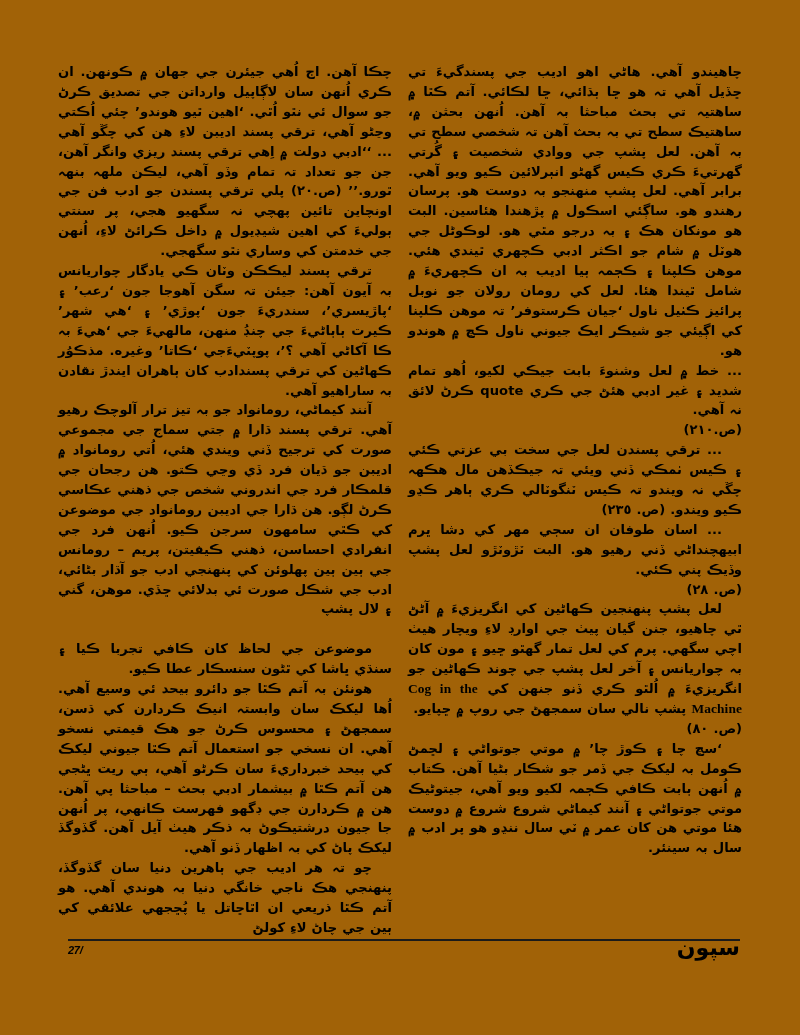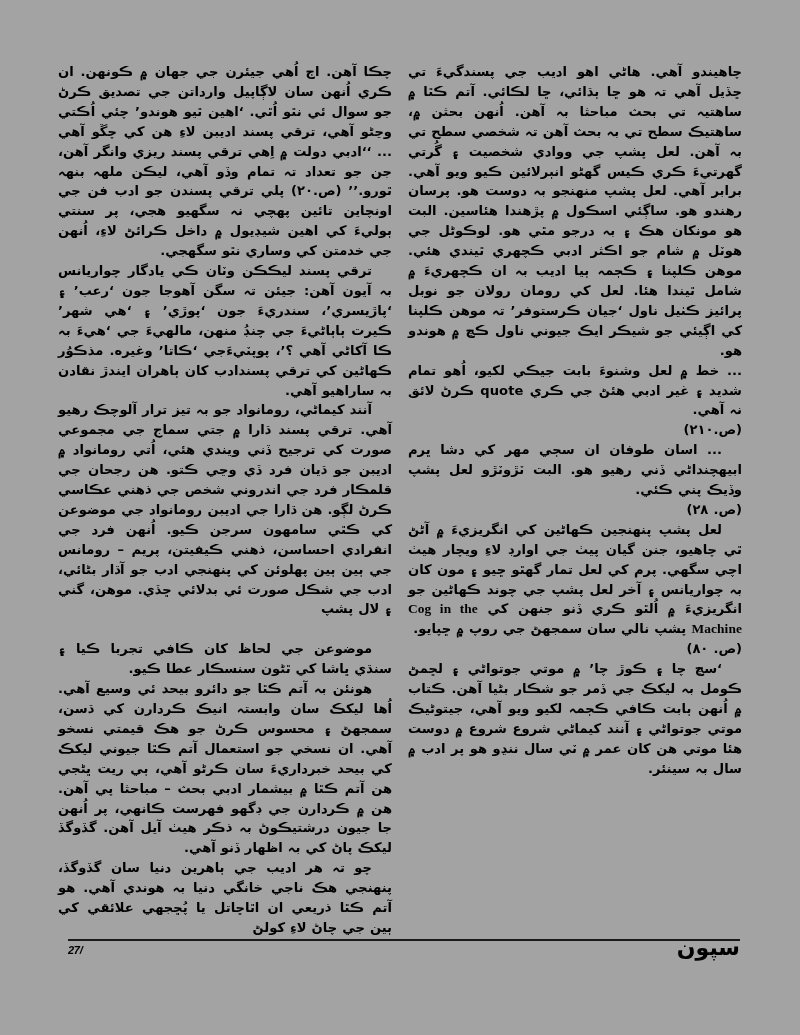--- a/index.html
+++ b/index.html
@@ -13,21 +13,21 @@
     height: 1035px;
     position: relative;
     overflow: hidden;
     font-family: "DejaVu Sans", "Liberation Sans", sans-serif;
     color: #000000;
   }
 
   .page {
     position: absolute;
     inset: 0;
-    background: #a3a3a3;
+    background: #a16207;
   }
 
   
   .columns {
     position: absolute;
     top: 62px;
     left: 58px;
     right: 58px;
     height: 860px;
     display: flex;
@@ -130,20 +130,21 @@
       <div class="spacer"></div>
       <p class="para indent right-last">موضوعن جي لحاظ کان ڪافي تجربا ڪيا ۽ سنڌي ڀاشا کي ٿڻون سنسڪار عطا ڪيو.</p>
       <p class="para indent">هونئن بہ آتم ڪٿا جو دائرو بيحد ئي وسيع آهي. اُها ليکڪ سان وابستہ انيڪ ڪردارن کي ڌسن، سمجهڻ ۽ محسوس ڪرڻ جو هڪ قيمتي نسخو آهي. ان نسخي جو استعمال آتم ڪٿا جيوني ليکڪ کي بيحد خبرداريءَ سان ڪرڻو آهي، ٻي ريت ڀڻجي هن آتم ڪٿا ۾ بيشمار ادبي بحث – مباحثا پي آهن. هن ۾ ڪردارن جي ڊگهو فهرست ڪانهي، پر اُنهن جا جيون درشتيڪوڻ بہ ذڪر هيٺ آيل آهن. گڏوگڏ ليکڪ پاڻ کي بہ اظهار ڏنو آهي.</p>
       <p class="para indent">چو تہ هر اديب جي ٻاهرين دنيا سان گڏوگڏ، پنهنجي هڪ ناجي خانگي دنيا بہ هوندي آهي. هو آتم ڪٿا ذريعي ان اٿاڇاتل يا پُڇجهي علائقي کي ٻين جي چاڻ لاءِ کولڻ</p>
     </div>
 
     <div class="column">
       <p class="para">چاهيندو آهي. هاڻي اهو اديب جي پسندگيءَ تي ڇڏيل آهي تہ هو ڇا ٻڌائي، ڇا لڪائي. آتم ڪٿا ۾ ساهتيہ تي بحث مباحثا بہ آهن. اُنهن بحثن ۾، ساهتيڪ سطح تي بہ بحث آهن تہ شخصي سطح تي بہ آهن. لعل پشپ جي ووادي شخصيت ۽ گُرتي گهرتيءَ ڪري ڪيس گهٹو انٻرلائين ڪيو ويو آهي. برابر آهي. لعل پشپ منهنجو بہ دوست هو. پرسان رهندو هو. ساڳئي اسڪول ۾ پڙهندا هئاسين. البت هو مونکان هڪ ۽ بہ درجو مٿي هو. لوڪوڻل جي هوٽل ۾ شام جو اڪثر ادبي ڪچهري ٿيندي هئي. موهن ڪلپنا ۽ ڪڄمہ ٻيا اديب بہ ان ڪچهريءَ ۾ شامل ٿيندا هئا. لعل کي رومان رولان جو نوبل پرائيز ڪٺيل ناول ‘جيان ڪرستوفر’ تہ موهن ڪلپنا کي اڳيئي جو شيڪر ايڪ جيوني ناول ڪڇ ۾ هوندو هو.</p>
       <p class="para"><span>... خط ۾ لعل وشنوءَ بابت جيڪي لکيو، اُهو تمام شديد ۽ غير ادبي هئڻ جي ڪري quote ڪرڻ لائق نہ آهي.</span></p>
       <p class="para pageref">(ص.٢١٠)</p>
+      <p class="para indent">... ترقي پسندن لعل جي سخت بي عزتي ڪئي ۽ ڪيس ٺمڪي ڏني ويئي تہ جيڪڏهن مال هڪهہ چڱي نہ ويندو تہ ڪيس ٽنگوٽالي ڪري ٻاهر ڪڍو ڪيو ويندو. (ص. ٢٣٥)</p>
       <p class="para indent">... اسان طوفان ان سڄي مهر کي دشا ڀرم ابيهچنداڻي ڏني رهيو هو. البت ٽڙوٽڙو لعل پشپ وڏيڪ پني ڪئي.</p>
       <p class="para pageref">(ص. ٢٨)</p>
       <p class="para indent"><span>لعل پشپ پنهنجين ڪهاڻين کي انگريزيءَ ۾ آڻڻ ٿي چاهيو، جنن گيان پيٺ جي اوارڊ لاءِ ويچار هيٺ اچي سگهي. پرم کي لعل تمار گهٿو ڇيو ۽ مون کان بہ چواريانس ۽ آخر لعل پشپ جي چوند ڪهاڻين جو انگريزيءَ ۾ اُلٿو ڪري ڏنو جنهن کي </span><span class="latin">Cog in the Machine</span><span> پشپ نالي سان سمجهڻ جي روپ ۾ ڇپايو.</span></p>
       <p class="para pageref">(ص. ٨٠)</p>
       <p class="para indent">‘سچ چا ۽ ڪوڙ چا’ ۾ موتي جوتواڻي ۽ لڇمڻ ڪومل بہ ليکڪ جي ڏمر جو شڪار بڻيا آهن. ڪتاب ۾ اُنهن ٻابت ڪافي ڪڄمہ لکيو ويو آهي، جيتوڻيڪ موتي جوتواڻي ۽ آنند کيماڻي شروع شروع ۾ دوست هئا موتي هن کان عمر ۾ ٽي سال ننڍو هو پر ادب ۾ سال بہ سينئر.</p>
     </div>
 
   </div>
 
   <div class="footer">

